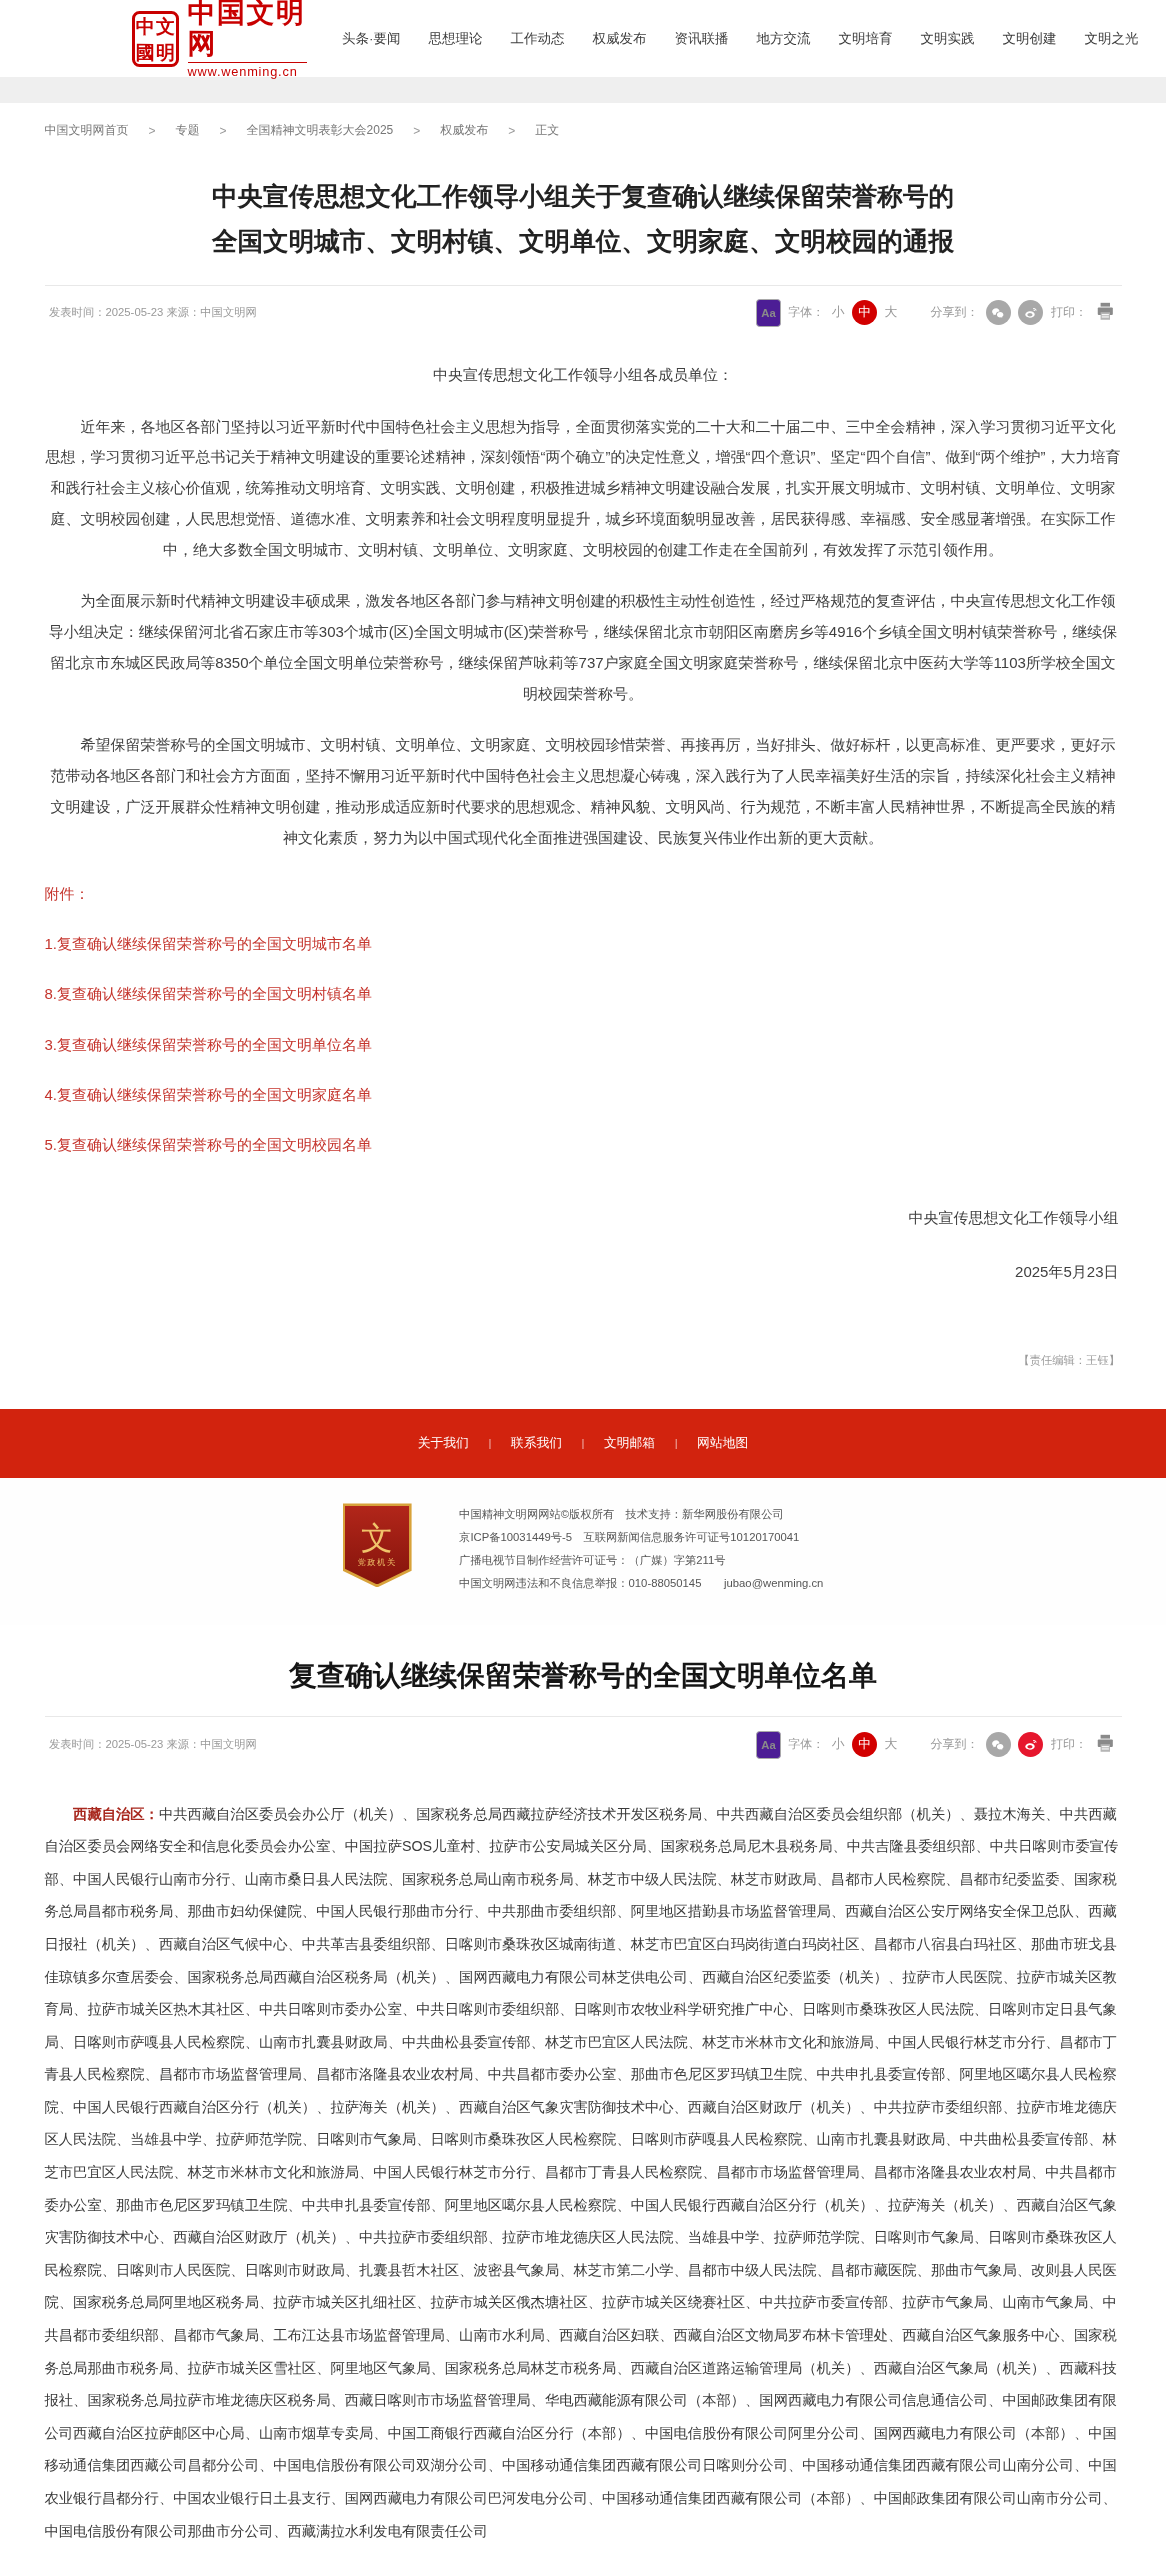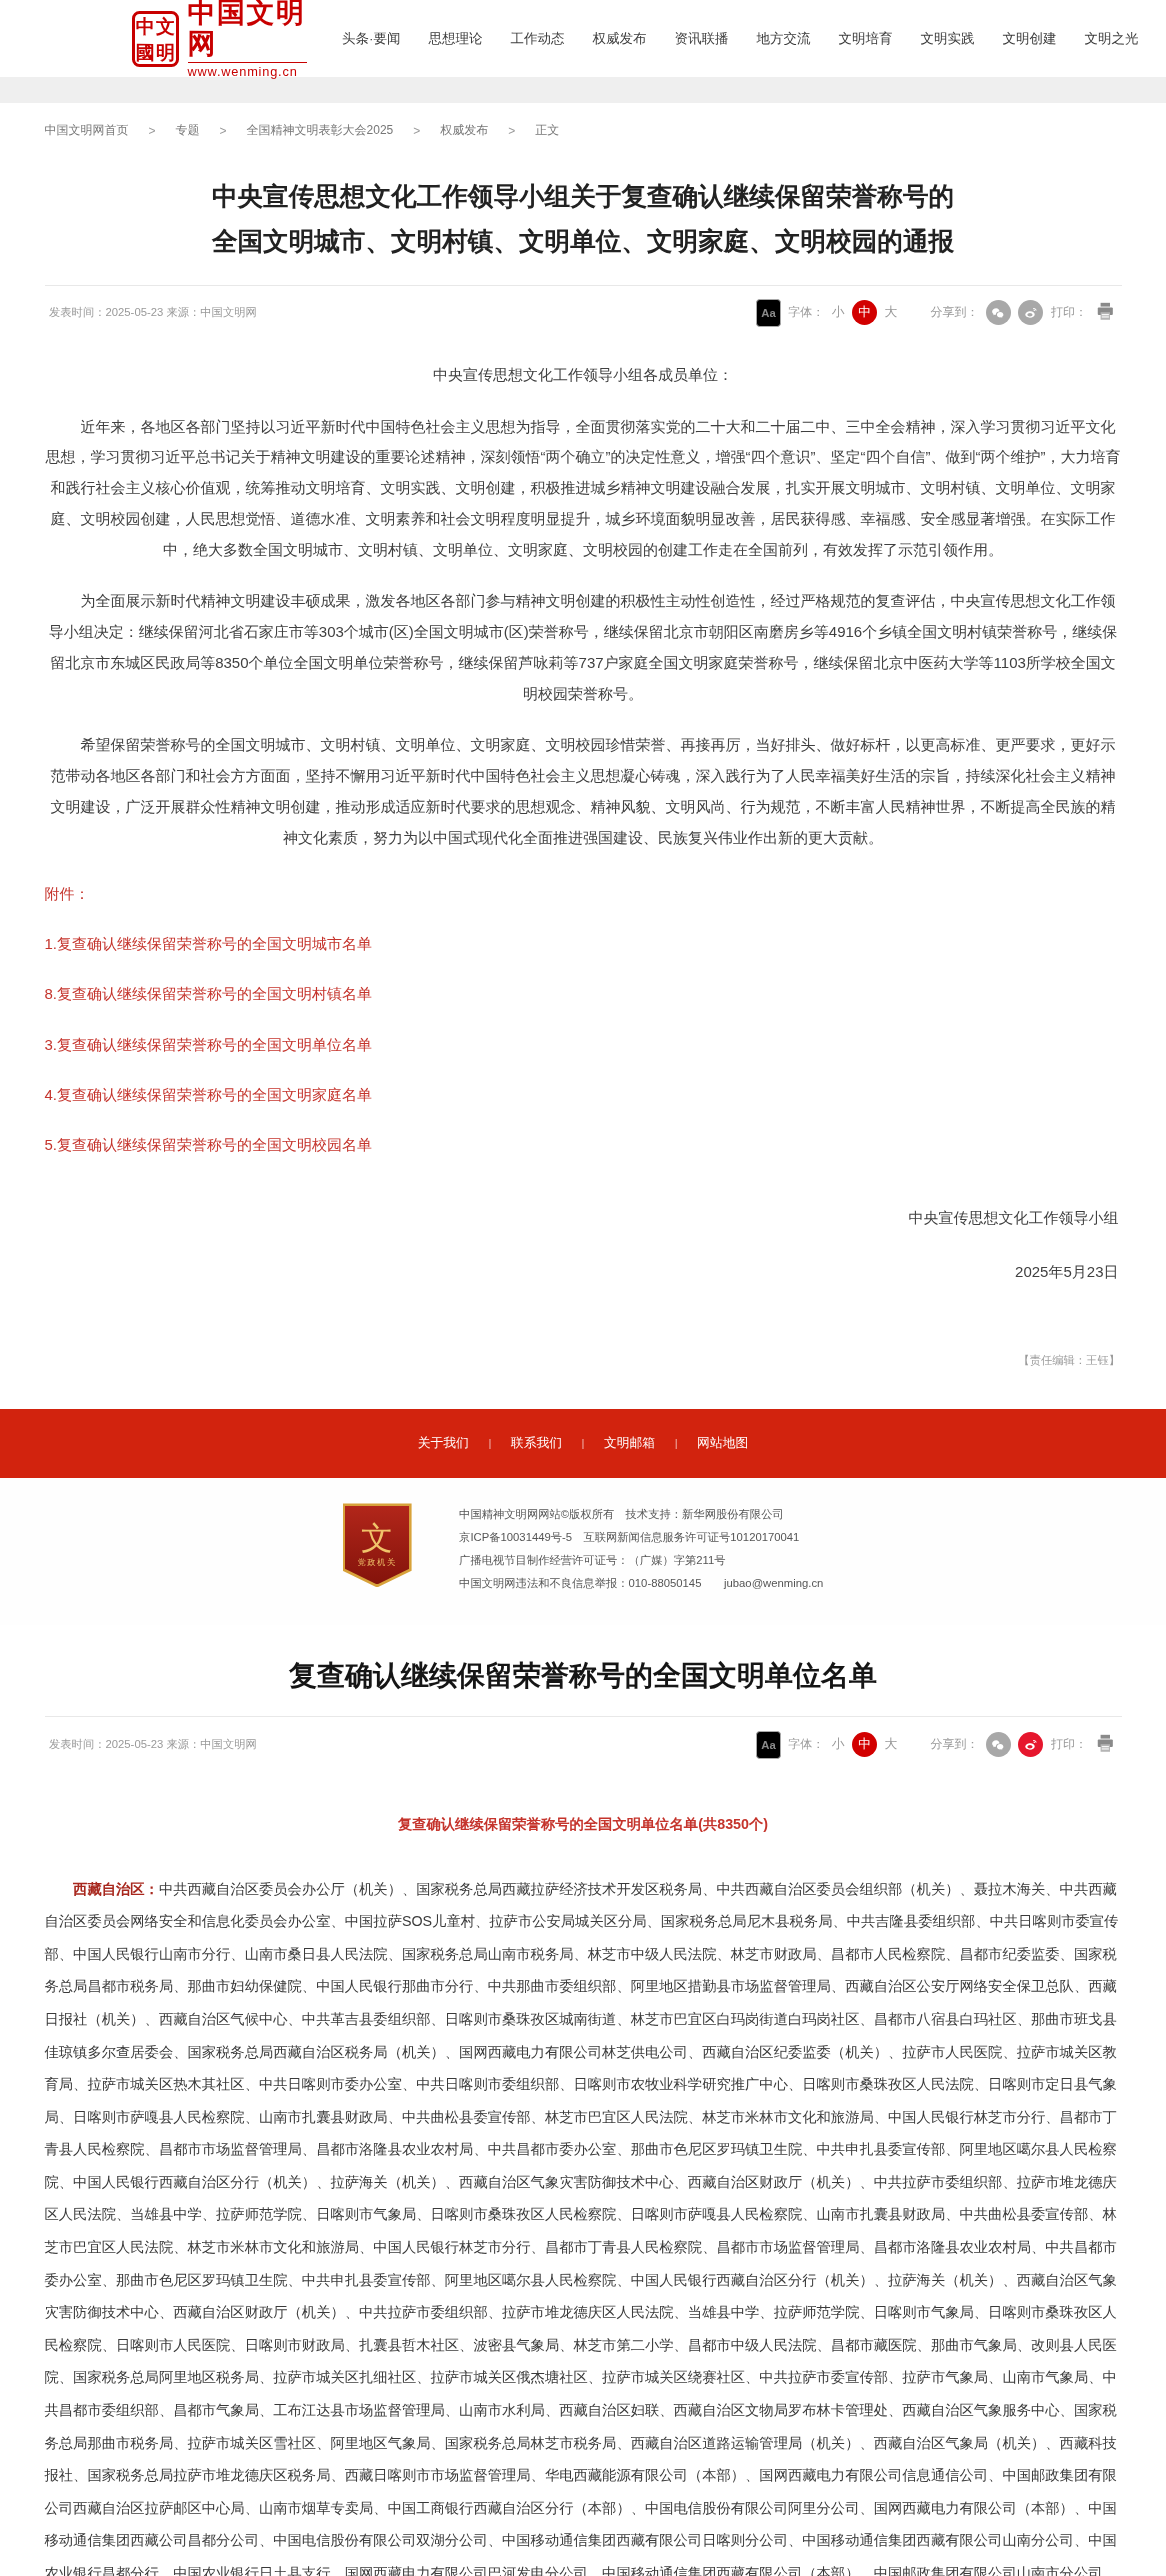--- a/index.html
+++ b/index.html
@@ -34,21 +34,21 @@
   .crumb-sep{color:#999;}
 
   
   .article-title{margin-top:35px;text-align:center;font-size:25.6px;font-weight:bold;color:#222;line-height:1.75;}
   .rule{border:none;border-top:0.8px solid #e8e8e8;margin:21px 0 0;}
 
   .pubbar{display:flex;justify-content:space-between;align-items:center;padding:13.5px 4.5px 0;}
   .pub-left{font-size:11.3px;color:#999;}
   .pub-tools{display:flex;align-items:center;gap:7.5px;font-size:12px;color:#999;}
   .aa-icon{width:22.6px;height:25.6px;border:1.5px solid #a9a9a9;border-radius:3.8px;display:flex;
-           align-items:center;justify-content:center;font-size:11.3px;font-weight:bold;color:#8a8a8a;background:#000000;}
+           align-items:center;justify-content:center;font-size:11.3px;font-weight:bold;color:#8a8a8a;background:#4c1d95;}
   .size-opt{color:#999;cursor:pointer;font-size:12.8px;}
   .size-circle{width:25px;height:25px;border-radius:50%;background:#d20000;color:#fff;display:inline-flex;
            align-items:center;justify-content:center;font-size:12.8px;cursor:pointer;}
   .tool-gap{width:18px;}
   .share-circle{width:25px;height:25px;border-radius:50%;background:#a8a8a8;display:inline-flex;
            align-items:center;justify-content:center;cursor:pointer;}
   .share-circle.red{background:#e6162d;}
   .share-circle svg{width:16px;height:16px;}
   .print-icon svg{width:22.6px;height:22.6px;cursor:pointer;}
 
@@ -265,21 +265,20 @@
               <rect x="7" y="3" width="10" height="4" fill="#8a8a8a"></rect>
               <rect x="4" y="8" width="16" height="8" rx="1" fill="#8a8a8a"></rect>
               <rect x="7" y="13" width="10" height="8" fill="#b5b5b5"></rect>
               <rect x="8.2" y="15" width="7.6" height="1.2" fill="#fff"></rect>
               <rect x="8.2" y="17.4" width="7.6" height="1.2" fill="#fff"></rect>
             </svg>
         </span>
       </div>
     </div>
 
-    <div class="red-heading">复查确认继续保留荣誉称号的全国文明单位名单(共8350个)</div>
 
     <p class="unit-list">
       <span class="region-label">西藏自治区：</span><span>中共西藏自治区委员会办公厅（机关）、国家税务总局西藏拉萨经济技术开发区税务局、中共西藏自治区委员会组织部（机关）、聂拉木海关、中共西藏自治区委员会网络安全和信息化委员会办公室、中国拉萨SOS儿童村、拉萨市公安局城关区分局、国家税务总局尼木县税务局、中共吉隆县委组织部、中共日喀则市委宣传部、中国人民银行山南市分行、山南市桑日县人民法院、国家税务总局山南市税务局、林芝市中级人民法院、林芝市财政局、昌都市人民检察院、昌都市纪委监委、国家税务总局昌都市税务局、那曲市妇幼保健院、中国人民银行那曲市分行、中共那曲市委组织部、阿里地区措勤县市场监督管理局、西藏自治区公安厅网络安全保卫总队、西藏日报社（机关）、西藏自治区气候中心、中共革吉县委组织部、日喀则市桑珠孜区城南街道、林芝市巴宜区白玛岗街道白玛岗社区、昌都市八宿县白玛社区、那曲市班戈县佳琼镇多尔查居委会、国家税务总局西藏自治区税务局（机关）、国网西藏电力有限公司林芝供电公司、西藏自治区纪委监委（机关）、拉萨市人民医院、拉萨市城关区教育局、拉萨市城关区热木其社区、中共日喀则市委办公室、中共日喀则市委组织部、日喀则市农牧业科学研究推广中心、日喀则市桑珠孜区人民法院、日喀则市定日县气象局、日喀则市萨嘎县人民检察院、山南市扎囊县财政局、中共曲松县委宣传部、林芝市巴宜区人民法院、林芝市米林市文化和旅游局、中国人民银行林芝市分行、昌都市丁青县人民检察院、昌都市市场监督管理局、昌都市洛隆县农业农村局、中共昌都市委办公室、那曲市色尼区罗玛镇卫生院、中共申扎县委宣传部、阿里地区噶尔县人民检察院、中国人民银行西藏自治区分行（机关）、拉萨海关（机关）、西藏自治区气象灾害防御技术中心、西藏自治区财政厅（机关）、中共拉萨市委组织部、拉萨市堆龙德庆区人民法院、当雄县中学、拉萨师范学院、日喀则市气象局、日喀则市桑珠孜区人民检察院、日喀则市萨嘎县人民检察院、山南市扎囊县财政局、中共曲松县委宣传部、林芝市巴宜区人民法院、林芝市米林市文化和旅游局、中国人民银行林芝市分行、昌都市丁青县人民检察院、昌都市市场监督管理局、昌都市洛隆县农业农村局、中共昌都市委办公室、那曲市色尼区罗玛镇卫生院、中共申扎县委宣传部、阿里地区噶尔县人民检察院、中国人民银行西藏自治区分行（机关）、拉萨海关（机关）、西藏自治区气象灾害防御技术中心、西藏自治区财政厅（机关）、中共拉萨市委组织部、拉萨市堆龙德庆区人民法院、当雄县中学、拉萨师范学院、日喀则市气象局、日喀则市桑珠孜区人民检察院、日喀则市人民医院、日喀则市财政局、扎囊县哲木社区、波密县气象局、林芝市第二小学、昌都市中级人民法院、昌都市藏医院、那曲市气象局、改则县人民医院、国家税务总局阿里地区税务局、拉萨市城关区扎细社区、拉萨市城关区俄杰塘社区、拉萨市城关区绕赛社区、中共拉萨市委宣传部、拉萨市气象局、山南市气象局、中共昌都市委组织部、昌都市气象局、工布江达县市场监督管理局、山南市水利局、西藏自治区妇联、西藏自治区文物局罗布林卡管理处、西藏自治区气象服务中心、国家税务总局那曲市税务局、拉萨市城关区雪社区、阿里地区气象局、国家税务总局林芝市税务局、西藏自治区道路运输管理局（机关）、西藏自治区气象局（机关）、西藏科技报社、国家税务总局拉萨市堆龙德庆区税务局、西藏日喀则市市场监督管理局、华电西藏能源有限公司（本部）、国网西藏电力有限公司信息通信公司、中国邮政集团有限公司西藏自治区拉萨邮区中心局、山南市烟草专卖局、中国工商银行西藏自治区分行（本部）、中国电信股份有限公司阿里分公司、国网西藏电力有限公司（本部）、中国移动通信集团西藏公司昌都分公司、中国电信股份有限公司双湖分公司、中国移动通信集团西藏有限公司日喀则分公司、中国移动通信集团西藏有限公司山南分公司、中国农业银行昌都分行、中国农业银行日土县支行、国网西藏电力有限公司巴河发电分公司、中国移动通信集团西藏有限公司（本部）、中国邮政集团有限公司山南市分公司、中国电信股份有限公司那曲市分公司、西藏满拉水利发电有限责任公司</span>
     </p>
   </div>
 
 </div>
 
 
 </body></html>

